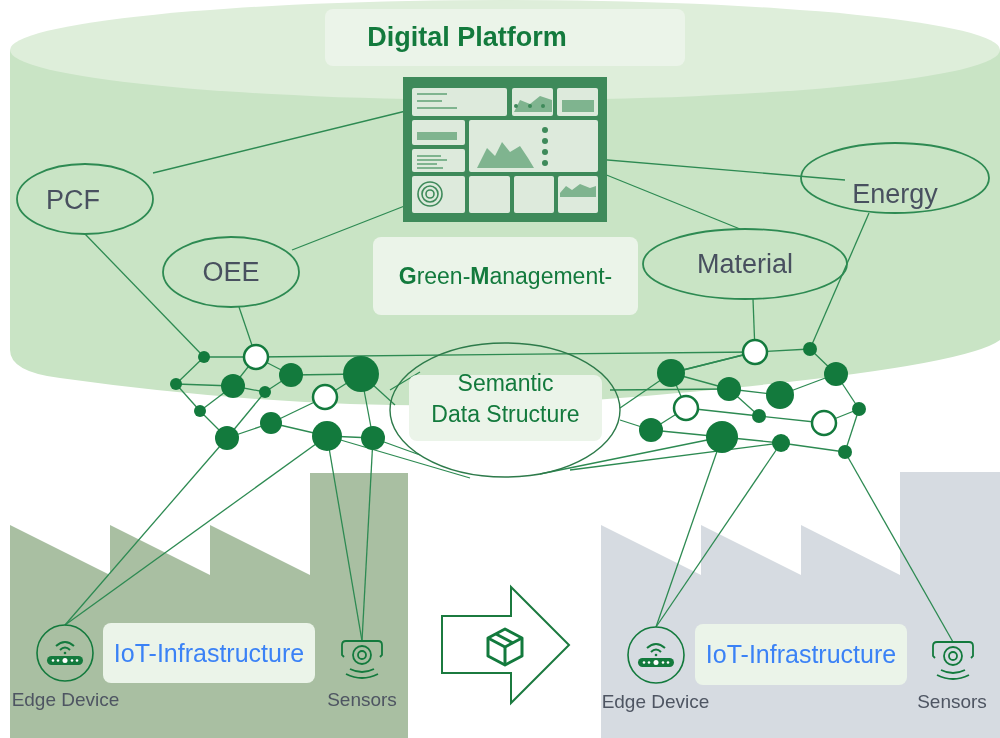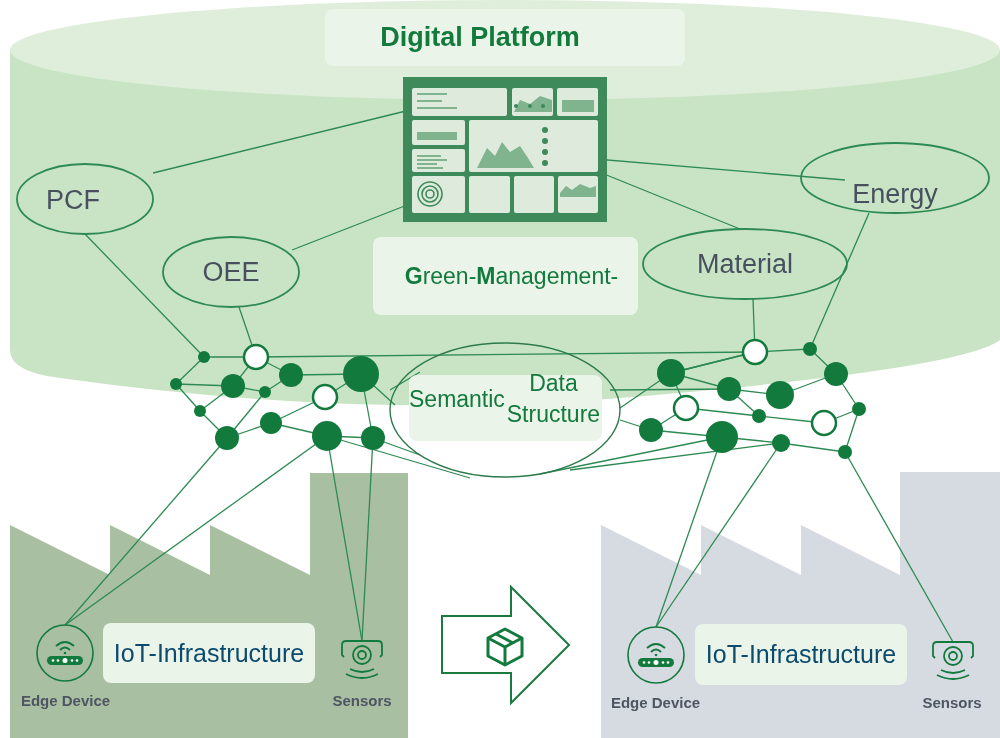--- a/index.html
+++ b/index.html
@@ -5,22 +5,22 @@
   html, body { margin:0; padding:0; background:#ffffff; }
   body { width:1000px; height:738px; position:relative; overflow:hidden; font-family:"Liberation Sans", sans-serif; }
   #stage { position:absolute; left:0; top:0; width:1000px; height:738px; }
   .lbl { position:absolute; display:flex; align-items:center; justify-content:center; text-align:center; }
   .box { position:absolute; background:#ebf4e9; border-radius:8px; }
   .title { color:#137a3d; font-weight:bold; font-size:27px; }
   .gmrs { color:#137a3d; font-size:23px; line-height:30px; }
   .gmrs b { font-weight:bold; }
   .oval-txt { color:#48505f; font-size:27px; }
   .sds { color:#137a3d; font-size:23px; line-height:31px; }
-  .iot { color:#0c4a6e; font-size:25px; }
-  .caption { color:#4e5562; font-size:15px;font-weight:bold; }
+  .iot { color:#3b82f6; font-size:25px; }
+  .caption { color:#4e5562; font-size:19px; }
 </style>
 </head>
 <body>
 
 <div id="stage">
   <svg id="svg" width="1000" height="738" viewBox="0 0 1000 738" xmlns="http://www.w3.org/2000/svg">
 
     <g>
       <path d="M10,50 L10,350 Q10,372 60,378 Q360,420 620,398 Q960,370 1000,340 L1000,50 Z" fill="#c9e4c5"></path>
       <ellipse cx="505" cy="50" rx="495" ry="50" fill="#deeeda"></ellipse>
@@ -230,34 +230,34 @@
       <path d="M-18,2 L-20,0 L-20,-10 Q-20,-14 -16,-14 L16,-14 Q20,-14 20,-10 L20,0 L18,2"></path>
       <circle cx="0" cy="0" r="9"></circle>
       <circle cx="0" cy="0" r="4"></circle>
       <path d="M-12,14 Q0,20 12,14"></path>
       <path d="M-16,19 Q0,27 16,19"></path>
     </g>
   </svg>
 
   
   <div class="box" style="left:325px;top:9px;width:360px;height:57px;"></div>
-  <div class="lbl title" style="left:326px;top:9px;width:308px;height:57px;text-align:center;">Digital Platform</div>
+  <div class="lbl title" style="left:313px;top:9px;width:308px;height:57px;text-align:center;">Digital Platform</div>
 
   <div class="box" style="left:373px;top:237px;width:265px;height:78px;"></div>
-  <div class="lbl gmrs" style="left:373px;top:237px;width:265px;height:78px;flex-direction:column;margin-left:6px;">
+  <div class="lbl gmrs" style="left:373px;top:237px;width:265px;height:78px;flex-direction:column;">
     <div><b>G</b><span>reen-</span><b>M</b><span>anagement-</span></div>
   </div>
 
   <div class="lbl oval-txt" style="left:17px;top:180px;width:112px;height:40px;">PCF</div>
   <div class="lbl oval-txt" style="left:163px;top:252px;width:136px;height:40px;">OEE</div>
   <div class="lbl oval-txt" style="left:643px;top:244px;width:204px;height:40px;text-align:center;">Material</div>
   <div class="lbl oval-txt" style="left:801px;top:158px;width:188px;height:40px;margin-top:16px;">Energy</div>
 
   <div class="box" style="left:409px;top:375px;width:193px;height:66px;"></div>
-  <div class="lbl sds" style="left:409px;top:375px;width:193px;height:48px;">
+  <div class="lbl sds" style="left:409px;top:375px;width:193px;height:48px;flex-direction:column;">
     <div>Semantic</div>
     <div>Data Structure</div>
   </div>
 
   <div class="box" style="left:103px;top:623px;width:212px;height:60px;"></div>
   <div class="lbl iot" style="left:103px;top:623px;width:212px;height:60px;">IoT-Infrastructure</div>
   <div class="lbl caption" style="left:8px;top:688px;width:115px;height:24px;">Edge Device</div>
   <div class="lbl caption" style="left:322px;top:688px;width:80px;height:24px;">Sensors</div>
 
   <div class="box" style="left:695px;top:624px;width:212px;height:61px;"></div>

